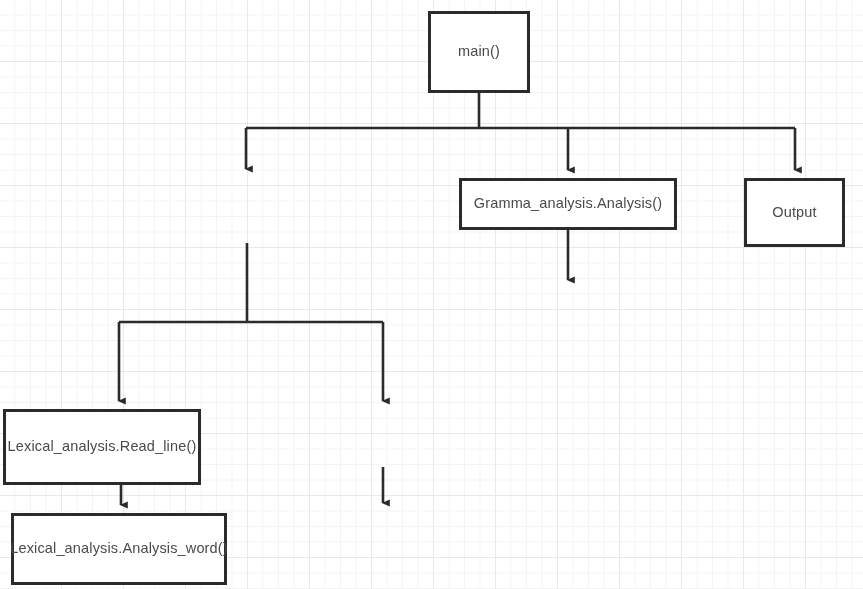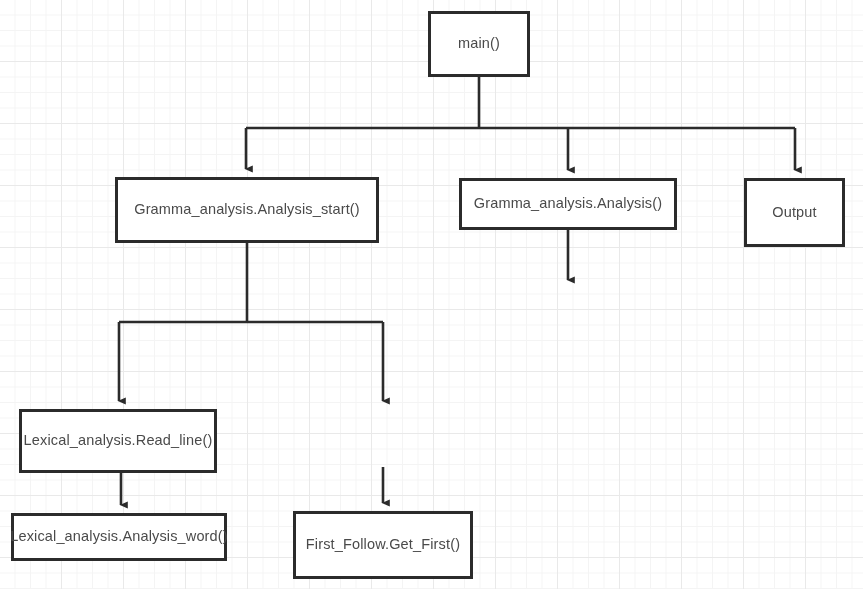--- a/index.html
+++ b/index.html
@@ -87,35 +87,29 @@
       <path d="M 119,322 L 119,401" marker-end="url(#arrowhead)"></path>
 
       <path d="M 383,322 L 383,401" marker-end="url(#arrowhead)"></path>
 
       <path d="M 121,467 L 121,505" marker-end="url(#arrowhead)"></path>
 
       <path d="M 383,467 L 383,503" marker-end="url(#arrowhead)"></path>
     </g>
   </svg>
 
-  <div class="node" style="left: 428px; top: 11px; width: 102px; height: 66px;">
+  <div class="node" style="left: 428px; top: 11px; width: 102px; height: 82px;">
     <span>main()</span>
-  </div>
-  <div class="node" style="left: 115px; top: 177px; width: 264px; height: 66px;">
-    <span>Gramma_analysis.Analysis_start()</span>
   </div>
   <div class="node" style="left: 459px; top: 178px; width: 218px; height: 52px;">
     <span>Gramma_analysis.Analysis()</span>
   </div>
   <div class="node" style="left: 744px; top: 178px; width: 101px; height: 69px;">
     <span>Output</span>
   </div>
-  <div class="node" style="left: 19px; top: 409px; width: 198px; height: 64px; align-items: center;">
+  <div class="node" style="left: 3px; top: 409px; width: 198px; height: 76px; align-items: center;">
     <span>Lexical_analysis.Read_line()</span>
   </div>
-  <div class="node" style="left: 11px; top: 513px; width: 216px; height: 48px;">
+  <div class="node" style="left: 11px; top: 513px; width: 216px; height: 72px;">
     <span>Lexical_analysis.Analysis_word()</span>
-  </div>
-  <div class="node" style="left: 293px; top: 511px; width: 180px; height: 68px;">
-    <span>First_Follow.Get_First()</span>
   </div>
 
 </div>
 
 </body></html>

